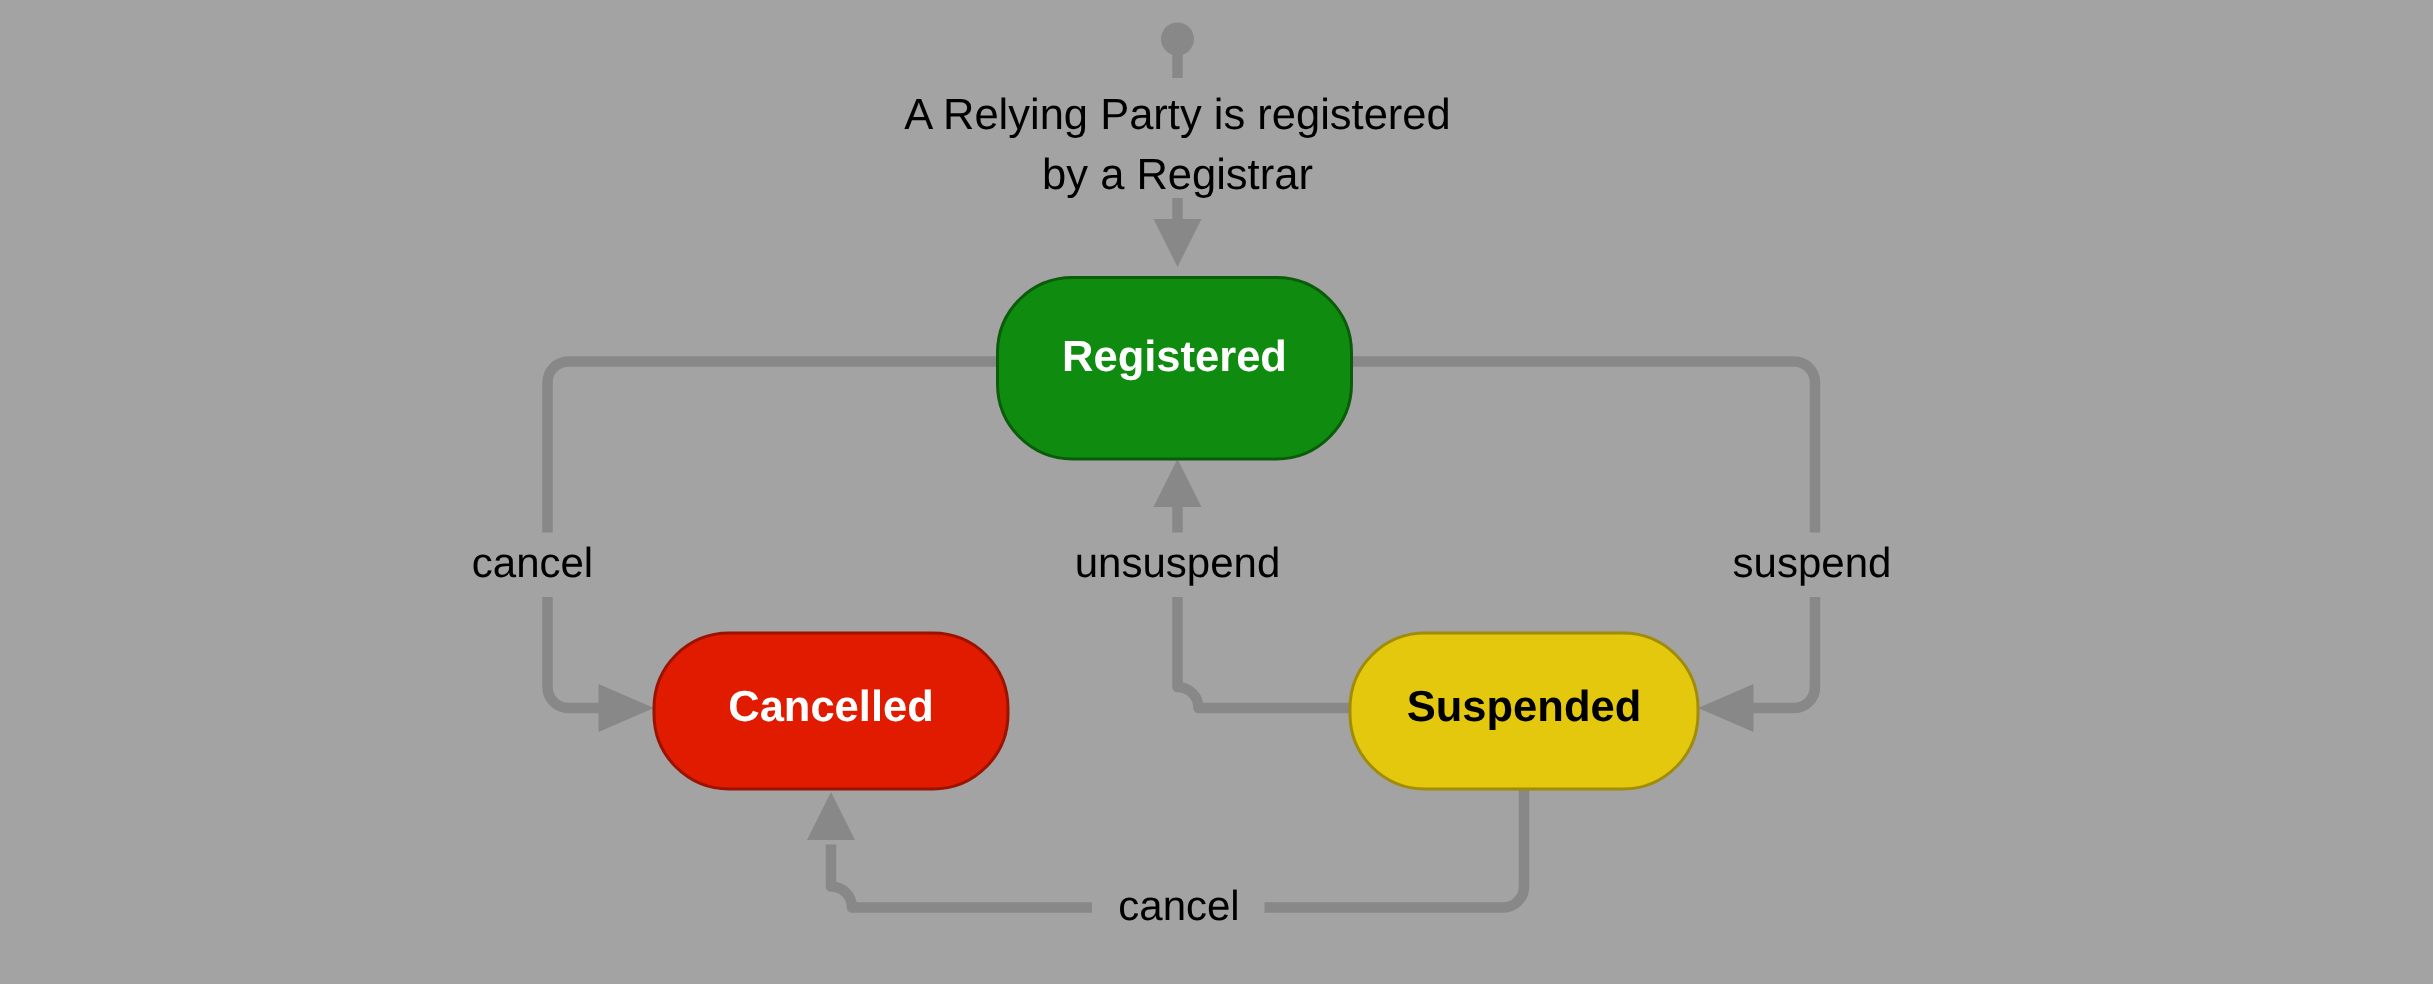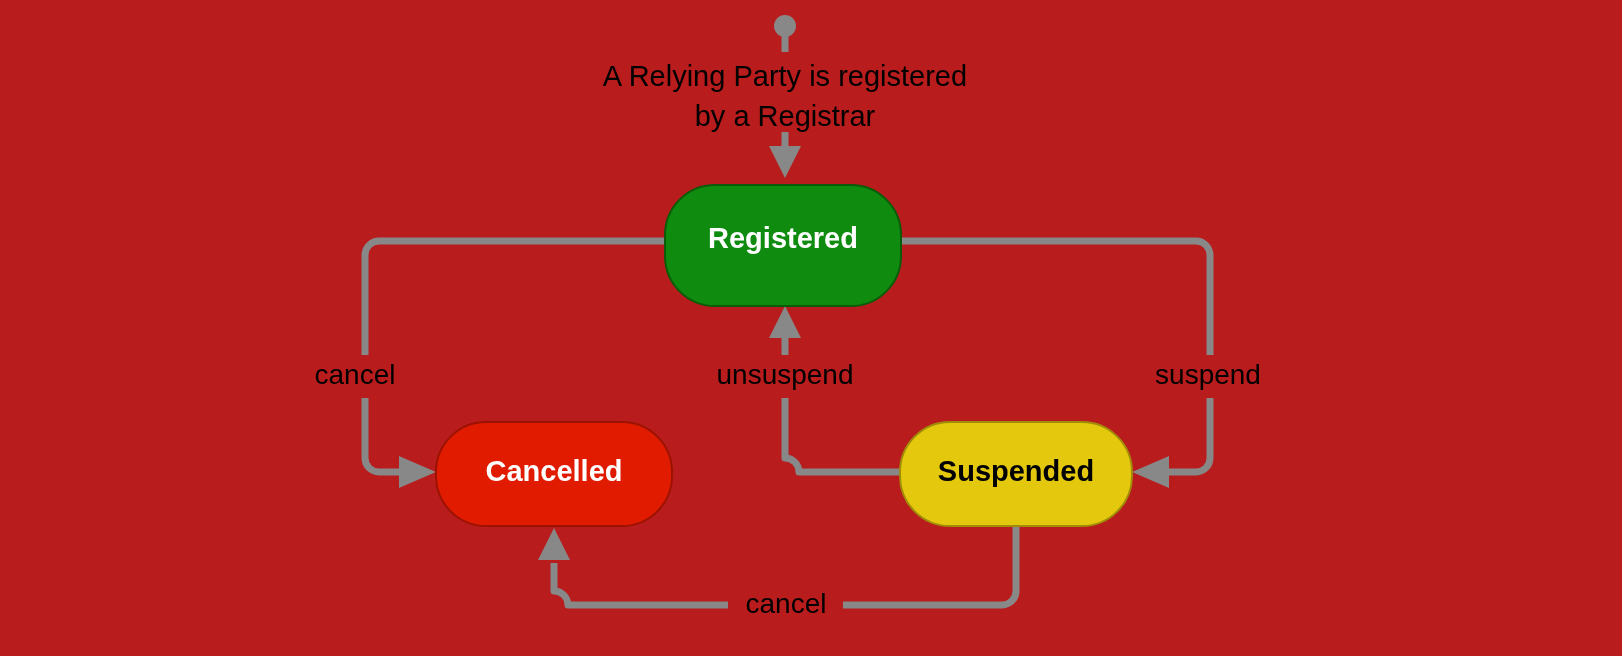--- a/index.html
+++ b/index.html
@@ -54,21 +54,21 @@
     stroke-linecap: butt;
     stroke-linejoin: round;
   }
   .arrow-head {
     stroke: none;
   }
 </style>
 </head>
 <body>
 
-<div id="diagram-root" style="background: #b91c1c;">
+<div id="diagram-root" style="background: #a3a3a3;">
   <svg id="state-diagram" viewBox="0 0 1622 656" xmlns="http://www.w3.org/2000/svg">
 
     <g>
       <circle id="start-dot" cx="785" cy="26" r="11" fill="#888888"></circle>
       <path id="start-stub" class="edge-path" d="M 785 26 L 785 52" stroke="#888888"></path>
 
       <path id="start-down" class="edge-path" d="M 785 132 L 785 162" stroke="#888888"></path>
       <polygon id="start-arrow" class="arrow-head" points="785,178 769,146 801,146" fill="#888888"></polygon>
     </g>
 

